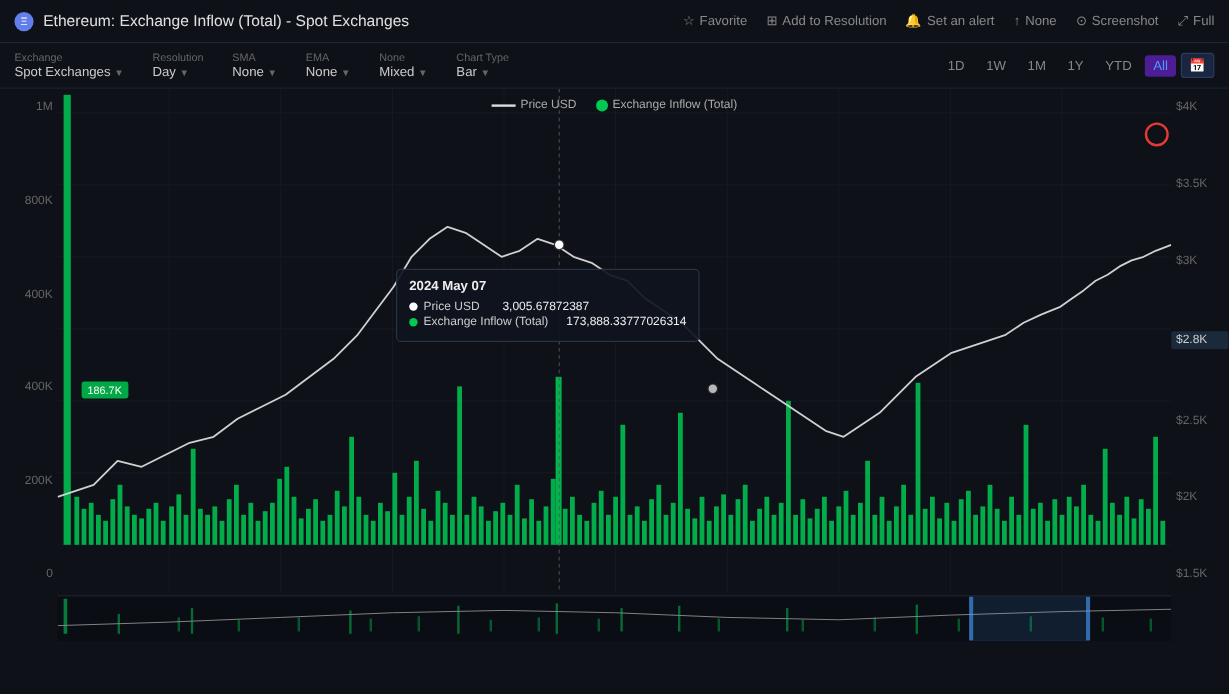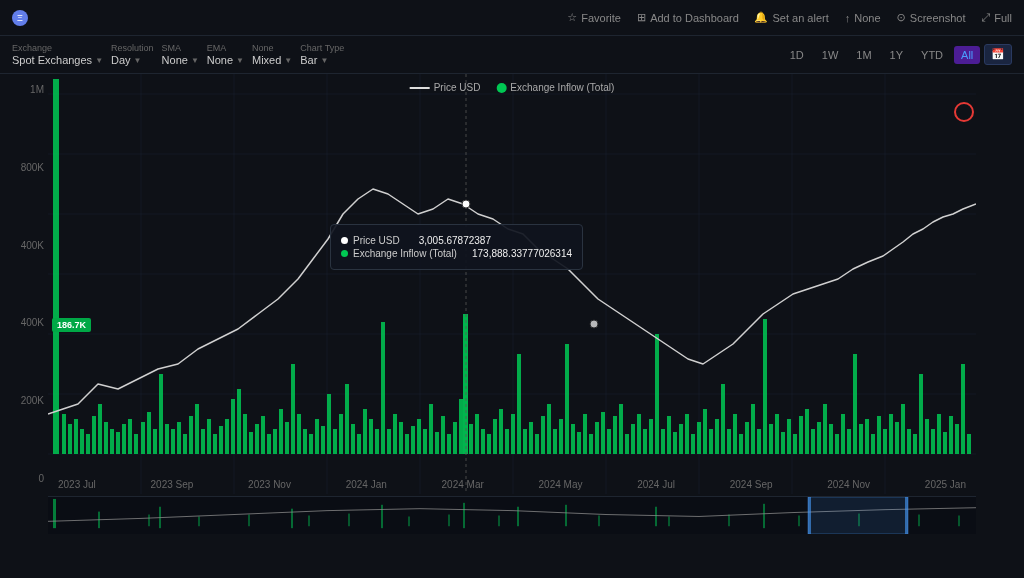--- a/index.html
+++ b/index.html
@@ -58,21 +58,21 @@
     .toolbar {
       display: flex;
       align-items: center;
       justify-content: space-between;
       padding: 6px 12px;
       border-bottom: 1px solid #1e2530;
       height: 38px;
     }
     .toolbar-left {
       display: flex;
-      gap: 8px;
+      gap: 24px;
     }
     .toolbar-group {
       display: flex;
       flex-direction: column;
       gap: 1px;
     }
     .toolbar-label {
       color: #666;
       font-size: 9px;
     }
@@ -267,29 +267,29 @@
     }
     .tooltip-dot-green {
       width: 7px;
       height: 7px;
       border-radius: 50%;
       background: #00c853;
       flex-shrink: 0;
     }
     .inflow-badge {
       position: absolute;
-      left: 52px;
+      left: 68px;
       top: 53%;
       background: #00a846;
       color: #fff;
       font-size: 9px;
       padding: 2px 5px;
       border-radius: 2px;
       z-index: 10;
-      font-weight: 700;
+      font-weight: 400;
     }
     .alert-circle {
       position: absolute;
       right: 50px;
       top: 28px;
       width: 20px;
       height: 20px;
       border-radius: 50%;
       border: 2px solid #e53935;
       z-index: 10;
@@ -307,29 +307,30 @@
     }
   </style>
 </head>
 <body>
 
 <div class="header">
   <div class="header-left">
     <div class="eth-icon">
       <span>Ξ</span>
     </div>
+    <span class="header-title">Ethereum: Exchange Inflow (Total) - Spot Exchanges</span>
   </div>
   <div class="header-right">
     <div class="header-action">
       <span>☆</span>
       <span>Favorite</span>
     </div>
     <div class="header-action">
       <span>⊞</span>
-      <span>Add to Dashboard</span>
+      <span>Add to Resolution</span>
     </div>
     <div class="header-action">
       <span>🔔</span>
       <span>Set an alert</span>
     </div>
     <div class="header-action">
       <span>↑</span>
       <span>None</span>
     </div>
     <div class="header-action">
@@ -415,20 +416,29 @@
 
   <div class="y-axis-left">
     <span class="y-label">1M</span>
     <span class="y-label">800K</span>
     <span class="y-label">400K</span>
     <span class="y-label">400K</span>
     <span class="y-label">200K</span>
     <span class="y-label">0</span>
   </div>
 
+  <div class="y-axis-right">
+    <span class="y-label-right">$4K</span>
+    <span class="y-label-right">$3.5K</span>
+    <span class="y-label-right">$3K</span>
+    <span class="y-label-right highlighted">$2.8K</span>
+    <span class="y-label-right">$2.5K</span>
+    <span class="y-label-right">$2K</span>
+    <span class="y-label-right">$1.5K</span>
+  </div>
 
   <div class="chart-svg-wrapper">
     <svg width="100%" height="100%" viewBox="0 0 928 420" preserveAspectRatio="none">
 
       <line x1="0" y1="20" x2="928" y2="20" stroke="#1a2030" stroke-width="0.5"></line>
       <line x1="0" y1="80" x2="928" y2="80" stroke="#1a2030" stroke-width="0.5"></line>
       <line x1="0" y1="140" x2="928" y2="140" stroke="#1a2030" stroke-width="0.5"></line>
       <line x1="0" y1="200" x2="928" y2="200" stroke="#1a2030" stroke-width="0.5"></line>
       <line x1="0" y1="260" x2="928" y2="260" stroke="#1a2030" stroke-width="0.5"></line>
       <line x1="0" y1="320" x2="928" y2="320" stroke="#1a2030" stroke-width="0.5"></line>
@@ -667,48 +677,37 @@
 
       <line x1="418" y1="0" x2="418" y2="420" stroke="#555" stroke-width="0.8" stroke-dasharray="3,3"></line>
 
       <circle cx="418" cy="130" r="4" fill="white" stroke="#333" stroke-width="1"></circle>
 
       <circle cx="546" cy="250" r="4" fill="white" stroke="#333" stroke-width="1" opacity="0.7"></circle>
     </svg>
   </div>
 
   <div class="tooltip-box">
+    <div class="tooltip-date">2024 May 07</div>
     <div class="tooltip-row">
       <div class="tooltip-dot-white"></div>
       <span>Price USD</span>
       <span style="margin-left:14px;color:#eee;">3,005.67872387</span>
     </div>
     <div class="tooltip-row">
       <div class="tooltip-dot-green"></div>
       <span>Exchange Inflow (Total)</span>
       <span style="margin-left:10px;color:#eee;">173,888.33777026314</span>
     </div>
   </div>
 
   <div class="inflow-badge">186.7K</div>
 
   <div class="alert-circle"></div>
 
-  <div class="x-axis">
-    <span class="x-label">2023 Jul</span>
-    <span class="x-label">2023 Sep</span>
-    <span class="x-label">2023 Nov</span>
-    <span class="x-label">2024 Jan</span>
-    <span class="x-label">2024 Mar</span>
-    <span class="x-label">2024 May</span>
-    <span class="x-label">2024 Jul</span>
-    <span class="x-label">2024 Sep</span>
-    <span class="x-label">2024 Nov</span>
-    <span class="x-label">2025 Jan</span>
-  </div>
 
   <div class="minimap">
     <svg width="100%" height="100%" viewBox="0 0 928 38" preserveAspectRatio="none">
 
       <rect x="5" y="2" width="3" height="30" fill="#00c853" opacity="0.6"></rect>
       <rect x="50" y="15" width="2" height="17" fill="#00c853" opacity="0.5"></rect>
       <rect x="111" y="10" width="2" height="22" fill="#00c853" opacity="0.5"></rect>
       <rect x="243" y="12" width="2" height="20" fill="#00c853" opacity="0.5"></rect>
       <rect x="333" y="8" width="2" height="24" fill="#00c853" opacity="0.5"></rect>
       <rect x="415" y="6" width="2" height="26" fill="#00c853" opacity="0.5"></rect>

